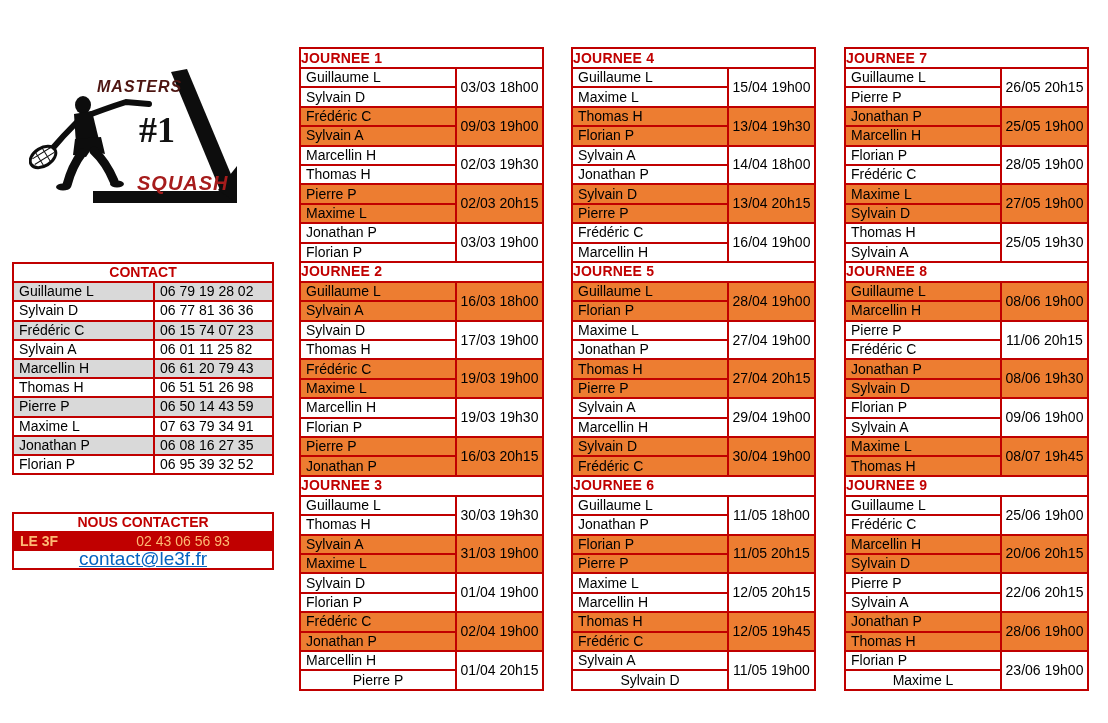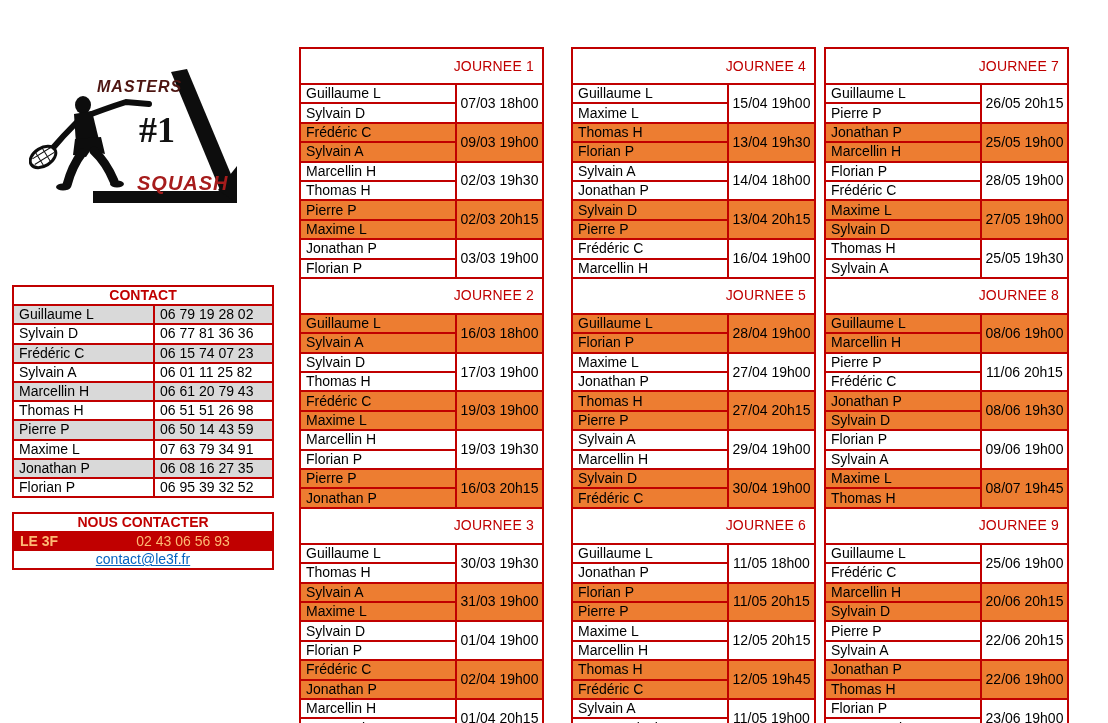--- a/index.html
+++ b/index.html
@@ -4,38 +4,38 @@
 <style>
   html,body{margin:0;padding:0;}
   body{
     width:1108px;height:723px;position:relative;background:#ffffff;
     font-family:"Liberation Sans",sans-serif;color:#000;
   }
   
   .logo{position:absolute;left:29px;top:48px;width:220px;height:172px;}
   
   .stack{position:absolute;top:47px;}
-  #stack0{left:299px;} #stack1{left:571px;} #stack2{left:824px;}
+  #stack0{left:299px;} #stack1{left:571px;} #stack2{left:844px;}
   .stack table + table{margin-top:-2px;}
   table.jtable{border-collapse:collapse;table-layout:fixed;width:243px;}
   table.jtable td{
     border:2px solid #C00000;height:17.4px;padding:0 5px;
     font-size:14px;line-height:17px;white-space:nowrap;overflow:hidden;
   }
   table.jtable td.jhead{
-    color:#C00000;font-weight:normal;text-align:right;height:18px;padding:8px;
+    color:#C00000;font-weight:bold;text-align:left;height:18px;padding:0;
     background:#ffffff;letter-spacing:.2px;
   }
   table.jtable td.shade{background:#ED7D31;}
   table.jtable td.date{text-align:center;padding:0 2px;}
   table.jtable td.centered{text-align:center;border-top:2px solid #151515;}
   
   table.ctable{
     position:absolute;left:12px;top:262px;width:260px;
-    border-collapse:collapse;table-layout:fixed;margin-top:23px;
+    border-collapse:collapse;table-layout:fixed;
   }
   table.ctable td{
     border:2px solid #C00000;height:17.2px;padding:0 5px;
     font-size:14px;line-height:17px;white-space:nowrap;overflow:hidden;
   }
   table.ctable td.chead{color:#C00000;font-weight:bold;text-align:center;background:#fff;}
   table.ctable tr.alt td{background:#D9D9D9;}
   
   table.ftable{
     position:absolute;left:12px;top:512px;width:260px;
@@ -43,21 +43,21 @@
   }
   table.ftable td{
     border:2px solid #C00000;height:16.5px;padding:0 6px;
     font-size:14px;line-height:16px;white-space:nowrap;
   }
   table.ftable td.fhead{color:#C00000;font-weight:bold;text-align:center;background:#fff;margin-top:48px;}
   table.ftable tr.redrow td{background:#C00000;color:#fdba74;}
   table.ftable td.org{font-weight:bold;width:80px;}
   table.ftable td.fphone{text-align:center;}
   table.ftable td.femail{text-align:center;}
-  .maillink{color:#0563C1;text-decoration:underline;cursor:pointer;font-size:14px;}
+  .maillink{color:#0563C1;text-decoration:underline;cursor:pointer;font-size:19px;}
 </style>
 </head>
 <body>
 
 <div class="logo">
   <svg width="220" height="172" viewBox="0 0 220 172">
 
     <g fill="#0d0d0d">
       <path d="M142,24 L158,21 L206,136 L191,142 Z"></path>
       <rect x="64" y="143" width="144" height="12"></rect>
@@ -167,21 +167,21 @@
       <colgroup>
         <col style="width:156px">
         <col style="width:87px">
       </colgroup>
       <tbody>
         <tr>
           <td class="jhead" colspan="2">JOURNEE 1</td>
         </tr>
         <tr>
           <td class="player">Guillaume L</td>
-          <td class="date" rowspan="2">07/03 18h00</td>
+          <td class="date" rowspan="2">03/03 18h00</td>
         </tr>
         <tr>
           <td class="player">Sylvain D</td>
         </tr>
         <tr>
           <td class="player shade">Frédéric C</td>
           <td class="date shade" rowspan="2">09/03 19h00</td>
         </tr>
         <tr>
           <td class="player shade">Sylvain A</td>
@@ -560,21 +560,21 @@
         </tr>
         <tr>
           <td class="player">Pierre P</td>
           <td class="date" rowspan="2">22/06 20h15</td>
         </tr>
         <tr>
           <td class="player">Sylvain A</td>
         </tr>
         <tr>
           <td class="player shade">Jonathan P</td>
-          <td class="date shade" rowspan="2">22/06 19h00</td>
+          <td class="date shade" rowspan="2">28/06 19h00</td>
         </tr>
         <tr>
           <td class="player shade">Thomas H</td>
         </tr>
         <tr>
           <td class="player">Florian P</td>
           <td class="date" rowspan="2">23/06 19h00</td>
         </tr>
         <tr>
           <td class="player centered">Maxime L</td>

